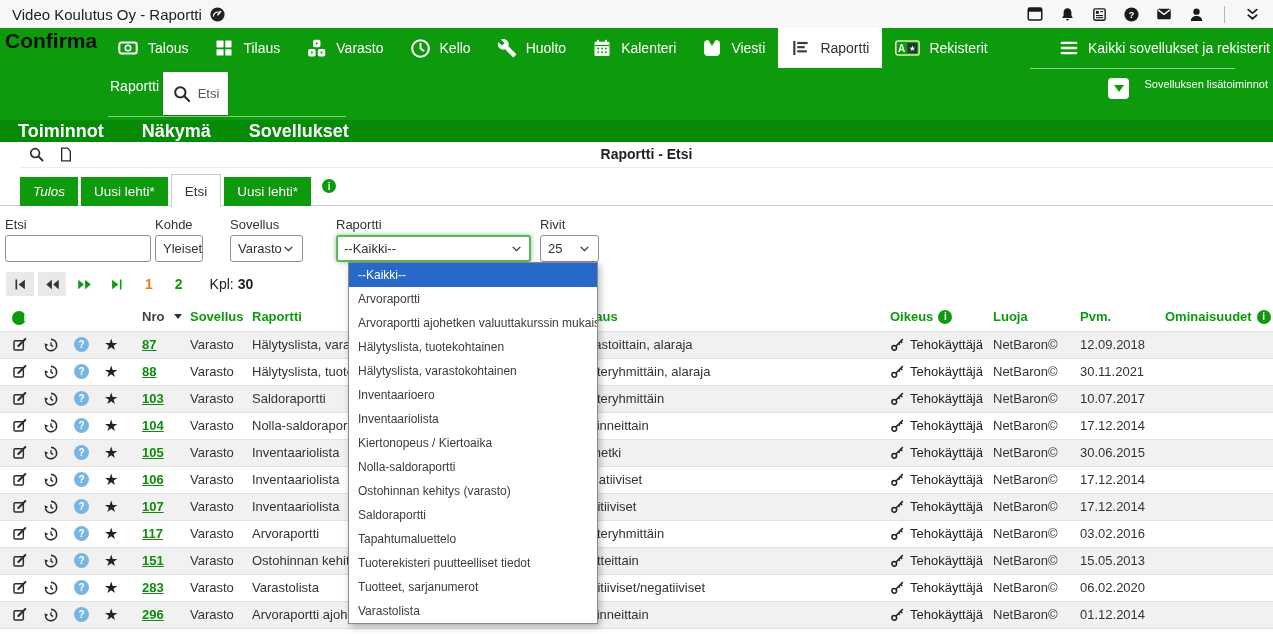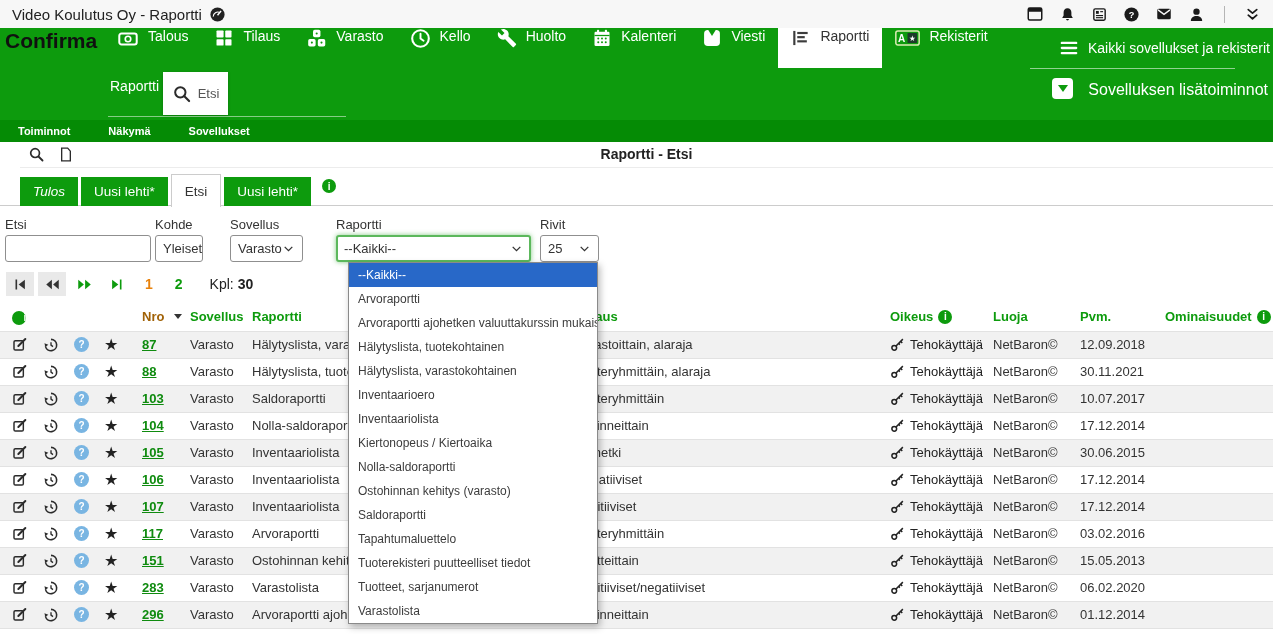--- a/index.html
+++ b/index.html
@@ -17,44 +17,44 @@
   .titlebar .title { font-size:15px; color:#222; }
   .titlebar .gauge { margin-left:7px; }
   .tb-icons { margin-left:auto; display:flex; align-items:center; gap:15px; color:#1a1a1a; }
   .tb-divider { width:1px; height:17px; background:#b5b5b5; margin:0 4px; }
 
   
   .nav { position:absolute; top:28px; left:0; right:0; height:104px; background:#0d9b0d; }
   .logo { position:absolute; top:1px; left:5px; color:#101010; font-weight:bold; font-size:21px; }
   .nav-row1 { position:absolute; top:0; left:0; right:0; height:40px; display:flex;
     align-items:stretch; padding-left:104px; white-space:nowrap; }
-  .nav-item { display:flex; gap:9px; color:#fff; font-size:14px;
+  .nav-item { display:flex; align-items:center; gap:9px; color:#fff; font-size:14px;
     padding:0 13px; cursor:pointer; }
   .nav-item.active { background:#fff; color:#333; }
   .nav-right { margin-left:auto; display:flex; align-items:center; gap:9px; color:#fff;
     font-size:14px; padding-right:3px; }
   .nav-underline-r { position:absolute; top:40px; left:1030px; width:205px; height:1px;
     background:rgba(255,255,255,.55); }
   .breadcrumb { position:absolute; left:110px; top:50px; color:#fff; font-size:14px; }
   .etsi-panel { position:absolute; left:163px; top:44px; width:65px; height:43px; background:#fff;
     display:flex; align-items:center; justify-content:center; gap:6px; color:#555;
     font-size:13px; box-shadow:0 1px 3px rgba(0,0,0,.25); cursor:pointer; }
   .submenu-underline { position:absolute; top:88px; left:108px; width:238px; height:1px;
     background:rgba(255,255,255,.5); }
-  .extra { position:absolute; right:5px; top:50px; display:flex; align-items:flex-end; gap:15px;
-    color:#fff; font-size:16px; cursor:pointer; }
+  .extra { position:absolute; right:5px; top:50px; display:flex; align-items:flex-start; gap:15px;
+    color:#fff; font-size:11px; cursor:pointer; }
   .extra-ic { width:21px; height:21px; background:#fff; border-radius:4px;
     display:flex; align-items:center; justify-content:center; }
   .tri-down { width:0; height:0; border-left:5px solid transparent; border-right:5px solid transparent;
     border-top:7px solid #0d9b0d; }
 
   
   .menubar { position:absolute; top:120px; left:0; right:0; height:22px; background:#058b05;
     display:flex; align-items:center; gap:38px; padding-left:18px; }
-  .menubar .mitem { color:#fff; font-size:11px; font-weight:600; cursor:pointer; }
+  .menubar .mitem { color:#fff; font-size:18px; font-weight:600; cursor:pointer; }
 
   
   .toolbar { position:absolute; top:142px; left:0; right:0; height:26px; background:#fff;
     border-bottom:1px solid #ececec;margin-left:20px; }
   .toolbar .t-ic { position:absolute; top:4px; color:#2b2b2b; cursor:pointer; }
   .toolbar .t-search { left:8px; }
   .toolbar .t-doc { left:38px; }
   .toolbar .t-title { position:absolute; top:4px; left:0; right:0; text-align:center;
     font-weight:bold; font-size:14px; color:#222; }
 
@@ -101,21 +101,21 @@
   .pg-num.current { color:#e8820c; }
   .pg-num.other { color:#0d9b0d; }
   .pg-count { margin-left:16px; font-size:14px; color:#222; }
   .pg-count b { margin-left:4px; }
 
   
   .grid { position:absolute; top:303px; left:0; width:1273px; border-collapse:collapse;
     table-layout:fixed; font-size:13px; }
   .grid th { height:28px; text-align:left; color:#0d9b0d; font-weight:bold; font-size:13px;
     padding:0; white-space:nowrap; }
-  .grid th.h-nro { color:#a16207; }
+  .grid th.h-nro { color:#404040; }
   .grid td { height:27px; padding:0; white-space:nowrap; overflow:hidden; color:#333; }
   .grid tr { border-bottom:1px solid #e2e2e2; }
   .grid tr.odd { background:#f1f1f1; }
   .cell-icons { display:flex; align-items:center; gap:15px; padding-left:12px; color:#2b2b2b; }
   .cell-icons .ric { cursor:pointer; display:flex; }
   .h-flex { display:flex; align-items:center; gap:5px; }
   .pad12 { padding-left:12px; }
   .sort-icon { width:0; height:0; border-left:4.5px solid transparent;
     border-right:4.5px solid transparent; border-top:5.5px solid #333; margin-left:5px; }
   .nro-link { color:#0f8b0f; font-weight:600; text-decoration:underline; cursor:pointer; }

